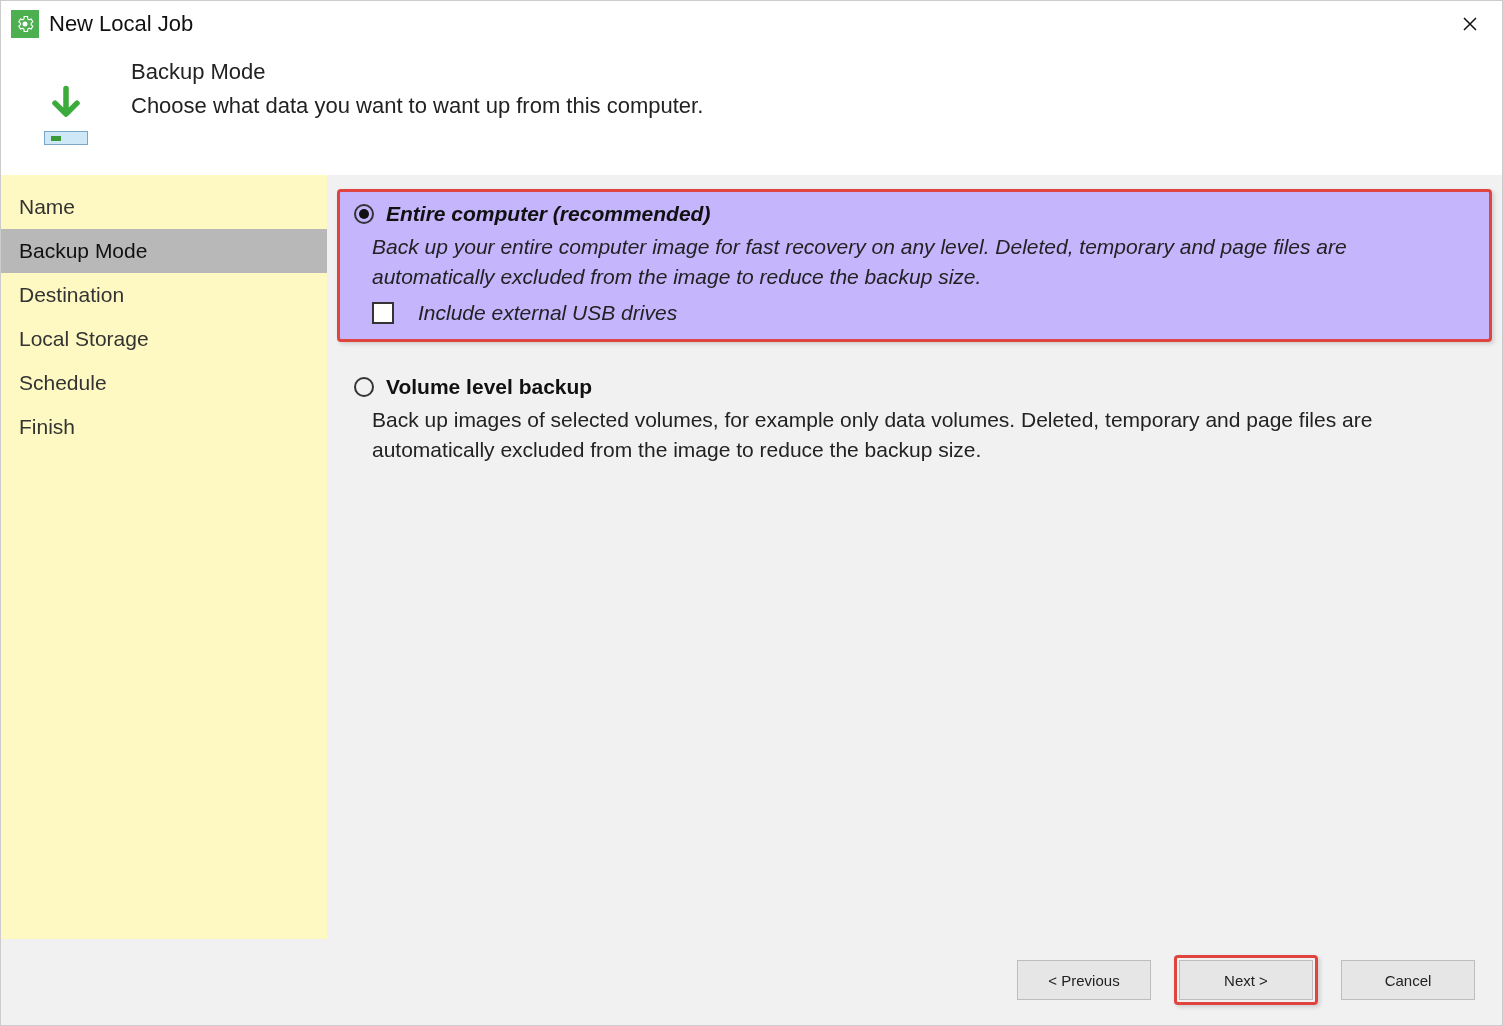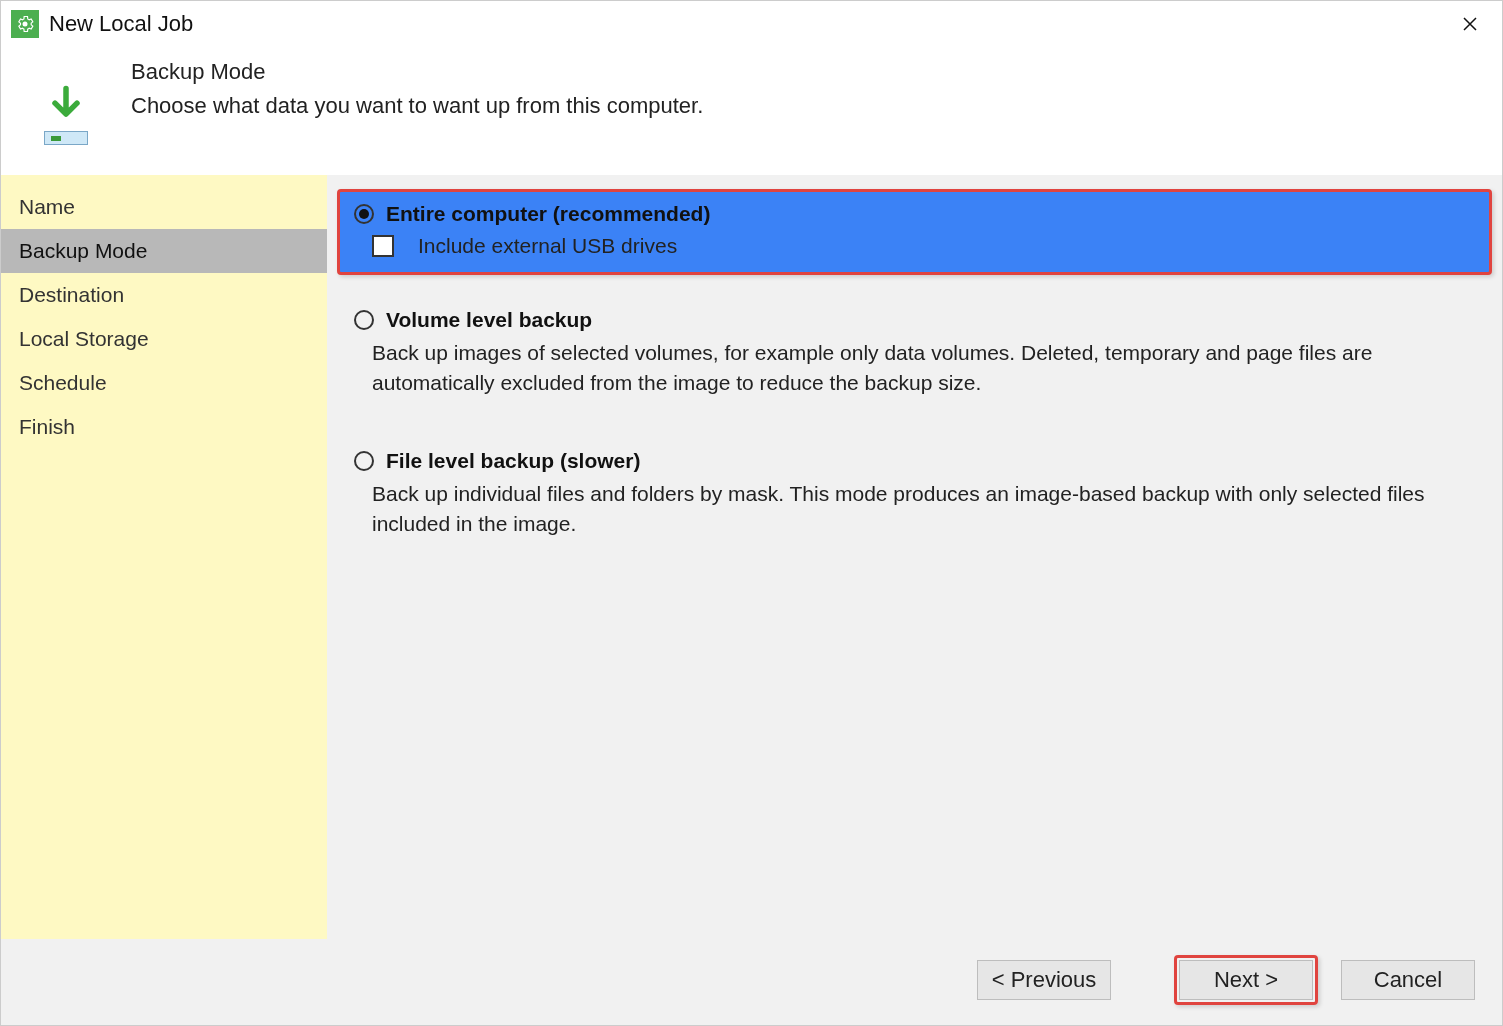--- a/index.html
+++ b/index.html
@@ -105,22 +105,23 @@
     overflow: auto;
   }
   .option {
     border: 3px solid transparent;
     border-radius: 4px;
     padding: 10px 14px 14px 14px;
     margin-bottom: 20px;
   }
   .option.highlight {
     border-color: #e0443f;
-    background: #3b82f6;
+    background: #c4b5fd;
     box-shadow: 2px 2px 4px rgba(0,0,0,0.15);
+    font-style: italic;
   }
   .opt-head {
     display: flex;
     align-items: center;
     gap: 12px;
     margin-bottom: 6px;
   }
   .radio {
     width: 20px; height: 20px;
     border: 2px solid #333;
@@ -167,38 +168,37 @@
     align-items: center;
     gap: 18px;
     padding: 16px 22px 20px 22px;
     background: #f1f1f1;
   }
   .btn {
     min-width: 134px;
     height: 40px;
     background: #e6e6e6;
     border: 1px solid #bdbdbd;
-    font-size: 22px;
+    font-size: 15px;
     color: #222;
     display: flex; align-items: center; justify-content: center;
     cursor: pointer;
   }
   .btn.disabled {
     color: #a9a9a9;
     cursor: default;
   }
   .btn-wrap {
     border: 3px solid transparent;
     border-radius: 4px;
     padding: 2px;
   }
   .btn-wrap.highlight {
     border-color: #e0443f;
     box-shadow: 2px 2px 4px rgba(0,0,0,0.15);
-    margin-left: 40px;
   }
 </style>
 </head>
 <body>
 
 <div class="titlebar">
   <span class="app-icon">
     <svg viewBox="0 0 24 24">
         <g fill="#fff">
           <circle cx="12" cy="12" r="3"></circle>
@@ -238,41 +238,35 @@
     <div class="step">Finish</div>
   </div>
 
   <div class="content">
 
     <div class="option highlight">
       <div class="opt-head">
         <span class="radio checked"></span>
         <span class="opt-title">Entire computer (recommended)</span>
       </div>
+      <div class="opt-desc">Back up your entire computer image for fast recovery on any level. Deleted, temporary and page files are automatically excluded from the image to reduce the backup size.</div>
       <div class="chk-row">
         <span class="checkbox"></span>
         <span class="chk-label">Include external USB drives</span>
       </div>
     </div>
 
     <div class="option">
       <div class="opt-head">
         <span class="radio"></span>
         <span class="opt-title">Volume level backup</span>
       </div>
       <div class="opt-desc">Back up images of selected volumes, for example only data volumes. Deleted, temporary and page files are automatically excluded from the image to reduce the backup size.</div>
     </div>
 
-    <div class="option">
-      <div class="opt-head">
-        <span class="radio"></span>
-        <span class="opt-title">File level backup (slower)</span>
-      </div>
-      <div class="opt-desc">Back up individual files and folders by mask. This mode produces an image-based backup with only selected files included in the image.</div>
-    </div>
 
   </div>
 </div>
 
 <div class="footer">
   <div class="btn-wrap">
     <div class="btn">&lt; Previous</div>
   </div>
   <div class="btn-wrap highlight">
     <div class="btn">Next &gt;</div>

